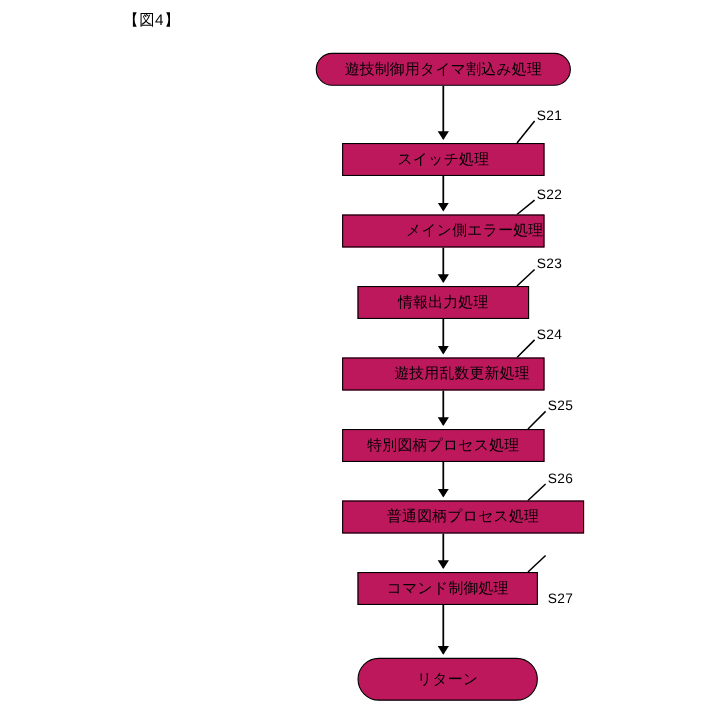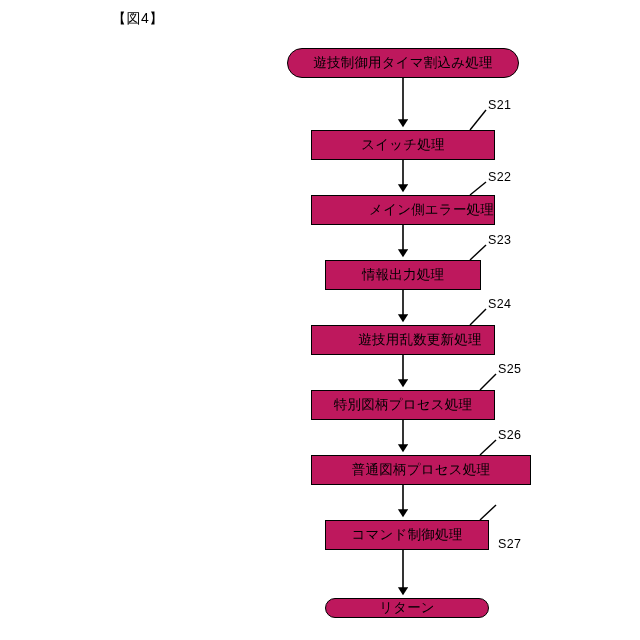--- a/index.html
+++ b/index.html
@@ -131,21 +131,21 @@
   </div>
 
   <div class="process" style="left:311px; top:455px; width:220px; height:30px;">
     <span>普通図柄プロセス処理</span>
   </div>
 
   <div class="process" style="left:325px; top:520px; width:164px; height:30px;">
     <span>コマンド制御処理</span>
   </div>
 
-  <div class="terminal" style="left:325px; top:598px; width:164px; height:20px;">
+  <div class="terminal" style="left:325px; top:598px; width:164px; height:39px;">
     <span>リターン</span>
   </div>
 
   <div class="step-label" style="left:488px; top:98px;text-align:right;">S21</div>
   <div class="step-label" style="left:488px; top:170px;">S22</div>
   <div class="step-label" style="left:488px; top:233px;">S23</div>
   <div class="step-label" style="left:488px; top:297px;">S24</div>
   <div class="step-label" style="left:498px; top:362px;">S25</div>
   <div class="step-label" style="left:498px; top:428px;">S26</div>
   <div class="step-label" style="left:498px; top:493px;margin-top:44px;">S27</div>

